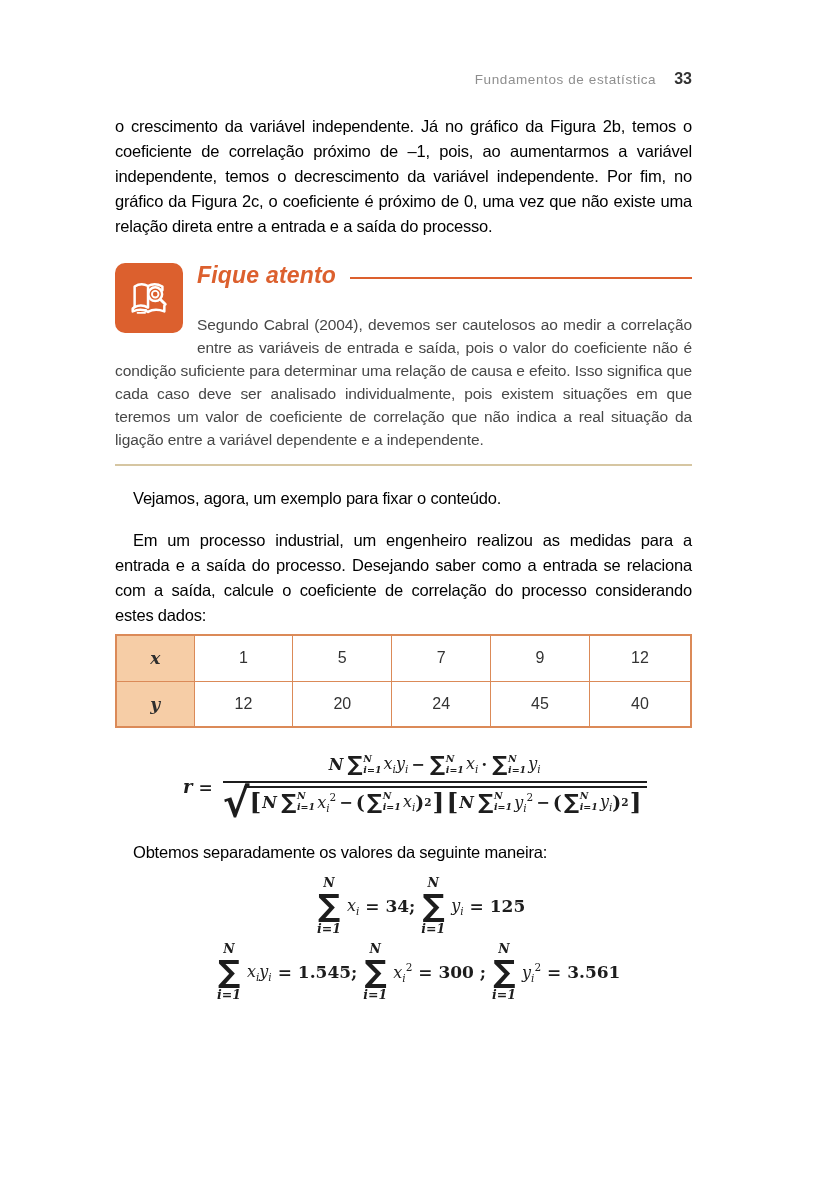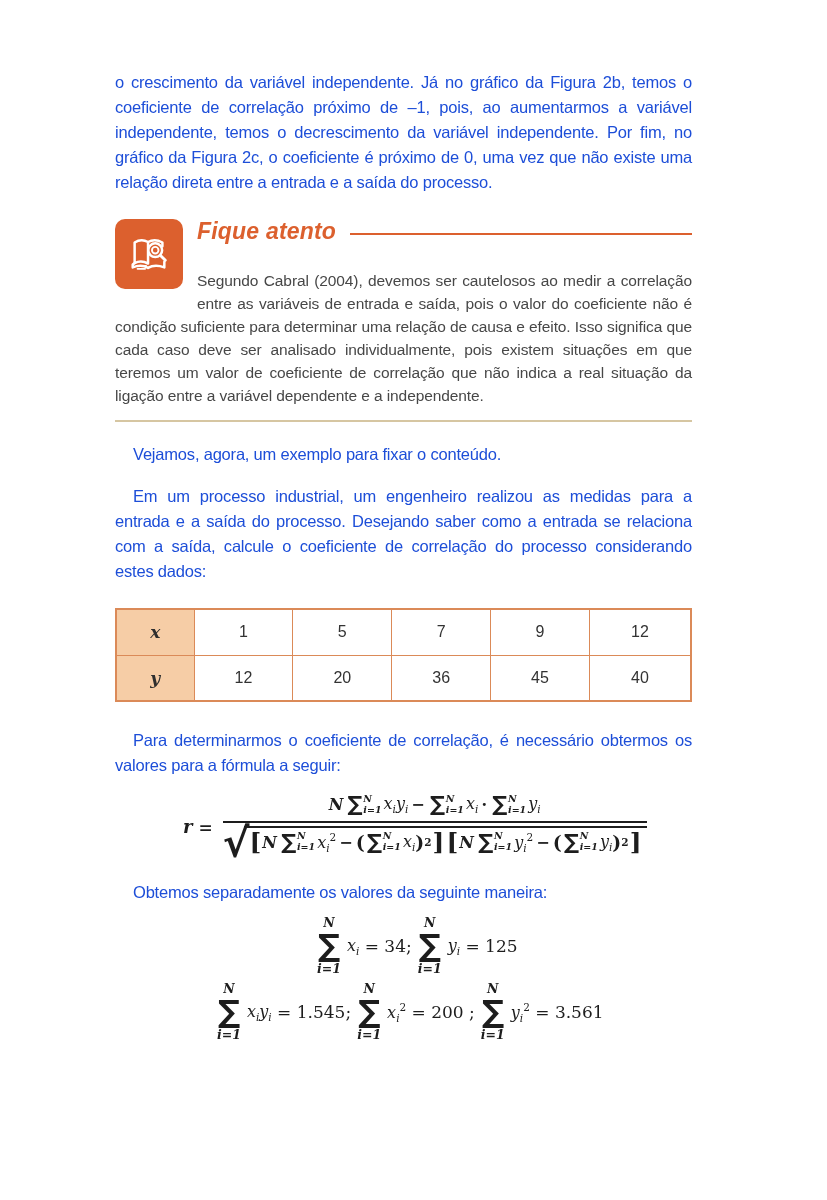--- a/index.html
+++ b/index.html
@@ -17,26 +17,26 @@
   .runhead {
     display:flex; justify-content:flex-end; align-items:baseline;
     gap:18px; margin-bottom:26px;
   }
   .runhead-title { font-size:13.5px; color:#8e8e8e; letter-spacing:0.6px; }
   .runhead-page  { font-size:16px; font-weight:bold; color:#333333; }
 
   
   .body-text {
     font-size:16.5px; line-height:25px; letter-spacing:-0.2px;
-    text-align:justify; color:#1d4ed8;
+    text-align:justify; color:#000000;
   }
   .indent { text-indent:18px; }
   .p-intro   { margin-bottom:22px; }
   .p-vejamos { margin-bottom:17px; }
-  .p-exemplo { margin-bottom:24px; }
+  .p-exemplo { margin-bottom:6px; }
   .p-determ  { margin-bottom:14px; }
   .p-obtemos { margin-bottom:12px; }
 
   
   .callout { margin-bottom:20px; }
   .callout-icon {
     float:left; width:68px; height:70px;
     background:#DC602E; border-radius:10px;
     margin:2px 14px 8px 0;
     display:flex; align-items:center; justify-content:center;
@@ -89,21 +89,21 @@
   .isum .ilims { display:inline-flex; flex-direction:column; align-items:flex-start;
                  font-family:"DejaVu Serif", serif; font-style:italic; font-weight:bold;
                  font-size:9.5px; line-height:1.15; margin-left:1px; }
 
   
   .dsum { display:inline-flex; flex-direction:column; align-items:center; margin:0 6px; }
   .dsum .dtop { font-family:"DejaVu Serif", serif; font-style:italic; font-weight:bold; font-size:12.5px; line-height:1; margin-bottom:2px; }
   .dsum .dsig { font-family:"DejaVu Sans", sans-serif; font-weight:bold; font-size:31px; line-height:29px; }
   .dsum .dbot { font-family:"DejaVu Serif", serif; font-style:italic; font-weight:bold; font-size:12.5px; line-height:1; margin-top:3px; }
 
-  .mrhs { font-family:"DejaVu Serif", serif; font-weight:normal; font-size:17px; white-space:pre; }
+  .mrhs { font-family:"DejaVu Serif", serif; font-weight:bold; font-size:17px; white-space:pre; }
 
   
   .formula-row { display:flex; align-items:center; margin:16px 0 20px 68px; }
   .req { display:inline-flex; align-items:center; margin-right:10px; }
   .req .mvr { font-family:"DejaVu Serif", serif; font-style:italic; font-weight:bold; font-size:18px; }
   .req .meq { font-family:"DejaVu Serif", serif; font-weight:bold; font-size:17px; margin-left:6px; }
   .frac { display:inline-flex; flex-direction:column; align-items:center; }
   .fnum { display:inline-flex; align-items:center; padding:0 10px 5px 10px; }
   .fden { display:inline-flex; align-items:flex-start; border-top:2.5px solid #1d1d1d; padding-top:3px; }
   .sqrtsign { font-family:"DejaVu Sans", sans-serif; font-weight:bold; font-size:40px; line-height:34px; margin-right:-5px; }
@@ -114,20 +114,24 @@
   .ml-n    { margin-left:202px; font-size:18px; }
   .ml-one  { margin-left:196px; }
   .ml-two  { margin-left:96px; }
   .nline { font-family:"DejaVu Serif", serif; font-weight:bold; font-style:italic; font-size:18px; }
 </style>
 </head>
 <body>
 
 <div class="page">
 
+  <div class="runhead">
+    <span class="runhead-title">Fundamentos de estatística</span>
+    <span class="runhead-page">33</span>
+  </div>
 
   <p class="body-text p-intro">o crescimento da variável independente. Já no gráfico da Figura 2b, temos o coeficiente de correlação próximo de –1, pois, ao aumentarmos a variável independente, temos o decrescimento da variável independente. Por fim, no gráfico da Figura 2c, o coeficiente é próximo de 0, uma vez que não existe uma relação direta entre a entrada e a saída do processo.</p>
 
   <section class="callout">
     <div class="callout-icon">
       <svg width="46" height="46" viewBox="0 0 48 48">
         <g fill="none" stroke="#ffffff" stroke-width="2.6" stroke-linecap="round" stroke-linejoin="round">
           <path d="M9 12 Q16 7.5 23 11.5 L23 34 Q16 30 9 33.5 Z"></path>
           <path d="M23 11.5 Q30 7.5 38 12 L38 16"></path>
           <path d="M9 33.5 L7 35 L7 38 Q16 34.5 23 38.5 Q30 34.5 40 38 L40 32"></path>
@@ -156,28 +160,27 @@
         <td class="val">1</td>
         <td class="val">5</td>
         <td class="val">7</td>
         <td class="val">9</td>
         <td class="val">12</td>
       </tr>
       <tr>
         <td class="lbl">y</td>
         <td class="val">12</td>
         <td class="val">20</td>
-        <td class="val">36</td>
+        <td class="val">24</td>
         <td class="val">45</td>
         <td class="val">40</td>
       </tr>
     </tbody>
   </table>
 
-  <p class="body-text indent p-determ">Para determinarmos o coeficiente de correlação, é necessário obtermos os valores para a fórmula a seguir:</p>
 
   <div class="formula-row math">
     <span class="req">
       <span class="mvr">r</span>
       <span class="meq">=</span>
     </span>
     <span class="frac">
       <span class="fnum">
         <span class="mvN">N</span>
         <span class="isum">
@@ -287,21 +290,21 @@
           <span class="dbot">i=1</span>
         </span>
       <span class="mv"><span>x</span><sub>i</sub><span>y</span><sub>i</sub></span>
       <span class="mrhs"> = 1.545;</span>
       <span class="dsum">
           <span class="dtop">N</span>
           <span class="dsig">∑</span>
           <span class="dbot">i=1</span>
         </span>
       <span class="mv"><span>x</span><sub>i</sub><sup>2</sup></span>
-      <span class="mrhs"> = 200 ;</span>
+      <span class="mrhs"> = 300 ;</span>
       <span class="dsum">
           <span class="dtop">N</span>
           <span class="dsig">∑</span>
           <span class="dbot">i=1</span>
         </span>
       <span class="mv"><span>y</span><sub>i</sub><sup>2</sup></span>
       <span class="mrhs"> = 3.561</span>
     </div>
   </div>
 

